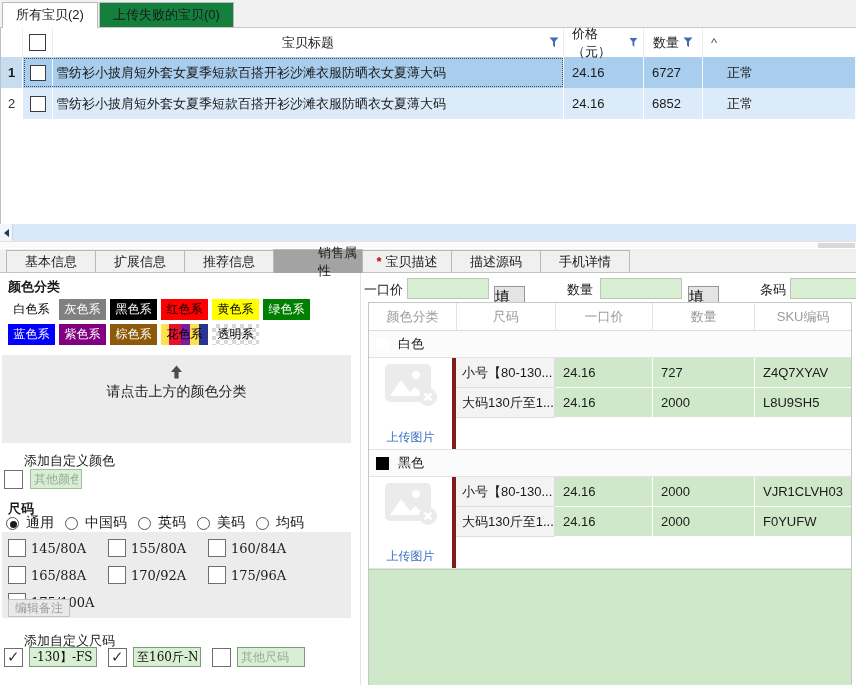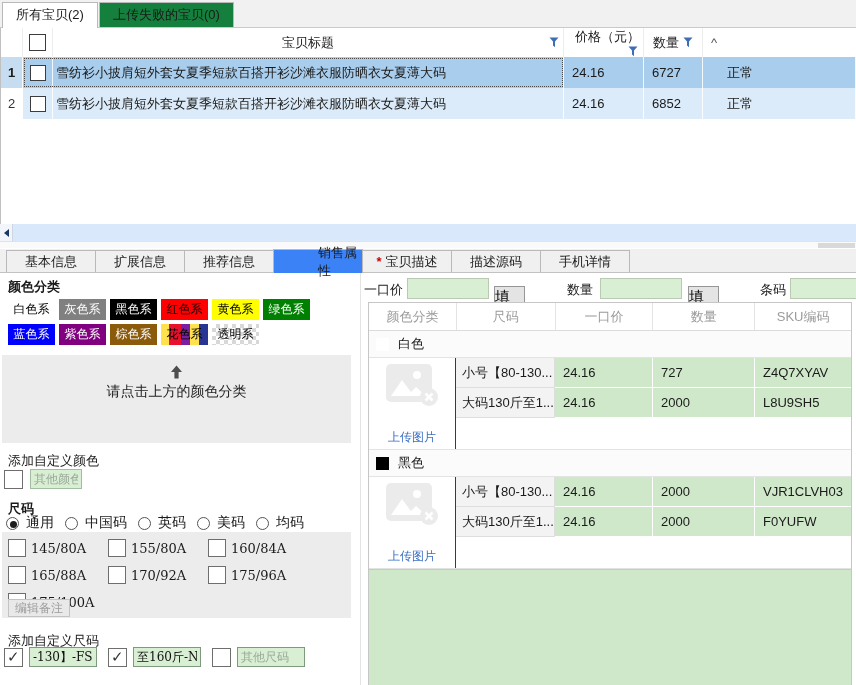--- a/index.html
+++ b/index.html
@@ -23,21 +23,21 @@
   .p-header { display:flex; height:29px; background:#fff; }
   .hc { height:100%; display:flex; align-items:center; border-right:1px solid #ededed; position:relative; }
   .c-num { width:22px; justify-content:center; }
   .c-check { width:30px; justify-content:center; }
   .c-title { width:511px; }
   .c-price { width:80px; }
   .c-qty { width:59px; }
   .c-status { flex:1; border-right:none; }
   .p-header .c-title { justify-content:center; }
   .p-header .c-title .funnel { position:absolute; right:4px; top:9px; }
-  .p-header .c-price { padding-left:8px;flex-direction:column; }
+  .p-header .c-price { padding-left:8px; }
   .p-header .c-price .funnel { margin-left:auto; margin-right:5px; }
   .p-header .c-qty { justify-content:flex-end; padding-right:9px; }
   .p-header .c-qty .funnel { margin-left:4px; }
   .p-header .c-status { padding-left:8px; color:#555; }
   .p-row { display:flex; height:31px; }
   .rc { display:flex; align-items:center; border-right:1px solid rgba(255,255,255,.85); height:100%; }
   .row1 .rc { background:#a9cdec; }
   .row1 .c-num { background:#c6dcf1; font-weight:bold; }
   .row2 .rc { background:#dcebf9; }
   .row2 .c-num { background:#fff; color:#333; }
@@ -58,39 +58,39 @@
   .hscroll { position:absolute; top:241px; left:0; width:856px; height:7px; background:#fafafa;
     border-top:1px solid #e2e2e2; }
   .hthumb { position:absolute; right:1px; top:1px; width:37px; height:5px; background:#d9d9d9; }
 
   
   .detail-tabs { position:absolute; top:248px; left:0; width:856px; height:25px; background:#f0f0f0;
     border-top:1px solid #fff; border-bottom:1px solid #c2c2c2; display:flex; align-items:flex-end; padding-left:6px; }
   .dtab { width:90px; height:22px; background:#f0f0f0; border:1px solid #b9b9b9; border-bottom:none;
     display:flex; align-items:center; justify-content:center; gap:4px; margin-left:-1px; cursor:default; }
   .dtab:first-child { margin-left:0;margin-top:17px; }
-  .dtab.active { background:#3b82f6; height:24px; margin-bottom:-1px; z-index:2;padding-left:44px; }
+  .dtab.active { background:#a3a3a3; height:24px; margin-bottom:-1px; z-index:2;padding-left:44px; }
   .req { color:#cc0000; font-weight:bold; }
 
   
   .left-panel { position:absolute; top:273px; left:0; width:361px; height:412px; background:#fff;
     border-right:1px solid #e4e4e4; }
   .sec-title { position:absolute; left:8px; font-weight:bold; }
   .cs-title { top:5px; }
   .chips { position:absolute; left:8px; top:26px; width:316px; display:flex; flex-wrap:wrap; gap:4px; }
   .chip { width:47px; height:21px; line-height:21px; text-align:center; font-size:12px; cursor:pointer; }
   .chip-floral { background:linear-gradient(90deg,#ffe14d 0 18%,#e8112d 18% 42%,#7b1fa2 42% 62%,#ffe14d 62% 80%,#283593 80% 100%); }
   .chip-checker { background-color:#fff;
     background-image:linear-gradient(45deg,#d8d8d8 25%,transparent 25%,transparent 75%,#d8d8d8 75%),
                      linear-gradient(45deg,#d8d8d8 25%,#fff 25%,#fff 75%,#d8d8d8 75%);
     background-size:8px 8px; background-position:0 0,4px 4px; }
   .hint-panel { position:absolute; left:2px; top:82px; width:349px; height:88px; background:#ececec;
     display:flex; flex-direction:column; align-items:center; padding-top:10px; }
   .hint-text { margin-top:4px; font-size:14px; color:#222; }
-  .plain-lbl { position:absolute; left:8px; font-size:13px; }
+  .plain-lbl { position:absolute; left:24px; font-size:13px; }
   .add-color-lbl { top:179px; }
   .custom-color-row { position:absolute; left:4px; top:196px; display:flex; align-items:center; gap:7px; }
   .cbx { width:19px; height:19px; background:#fff; border:1px solid #6e6e6e; position:relative; }
   .cbx.checked::after { content:"\2713"; position:absolute; left:2px; top:-1px; font-size:15px; color:#333; }
   .ginput { height:20px; background:#d9efd3; border:1px solid #a3bda0; font-size:12px;
     font-family:"DejaVu Serif","Liberation Serif",serif; color:#111; padding:0 3px; outline:none; }
   .ginput::placeholder { color:#9aa89a; }
   .other-color-input { width:52px; }
   .size-title { top:227px; }
   .radio-row { position:absolute; left:6px; top:241px; display:flex; align-items:center; gap:5px; font-size:14px; }
@@ -122,21 +122,21 @@
 
   .sku-table { position:absolute; left:7px; top:29px; width:484px; height:383px; background:#fff;
     border:1px solid #c6c6c6; border-bottom:none; display:flex; flex-direction:column; }
   .skh { display:flex; height:28px; border-bottom:1px solid #dcdcdc; color:#9b9b9b; }
   .skh-c { display:flex; align-items:center; justify-content:center; border-right:1px solid #e4e4e4; height:100%; }
   .skh-c:last-child { border-right:none; }
   .w-color { width:88px; } .w-size { width:99px; } .w-price { width:98px; } .w-qty { width:102px; } .w-sku { width:96px; }
   .skg { height:27px; display:flex; align-items:center; padding-left:7px; background:#fbfbfb; border-bottom:1px solid #e3e3e3; }
   .swatch { width:13px; height:13px; margin-right:9px; }
   .skb { display:flex; height:92px; border-bottom:1px solid #e3e3e3; }
-  .sk-img { width:88px; border-right:1px solid #7f1d1d; display:flex; flex-direction:column;
+  .sk-img { width:88px; border-right:4px solid #7f1d1d; display:flex; flex-direction:column;
     align-items:center; justify-content:space-between; padding:5px 0 3px; }
   .upload { font-size:12px; color:#3b6fc4; cursor:pointer; }
   .sk-rows { flex:1; display:flex; flex-direction:column; }
   .skr { display:flex; height:30px; }
   .sk-size { width:99px; background:#f3f3f3; border-right:1px solid #dedede; border-bottom:1px solid #dedede;
     line-height:29px; padding-left:6px; white-space:nowrap; overflow:hidden; }
   .sk-g { background:#cfe8ca; border-right:1px solid #fff; border-bottom:1px solid #fff; line-height:29px; padding-left:8px; }
   .sk-g.w-sku { border-right:none; }
   .skr-empty { flex:1; }
   .sk-fill { flex:1; background:#cfe8ca; border-top:1px solid #b9d4b3; }

